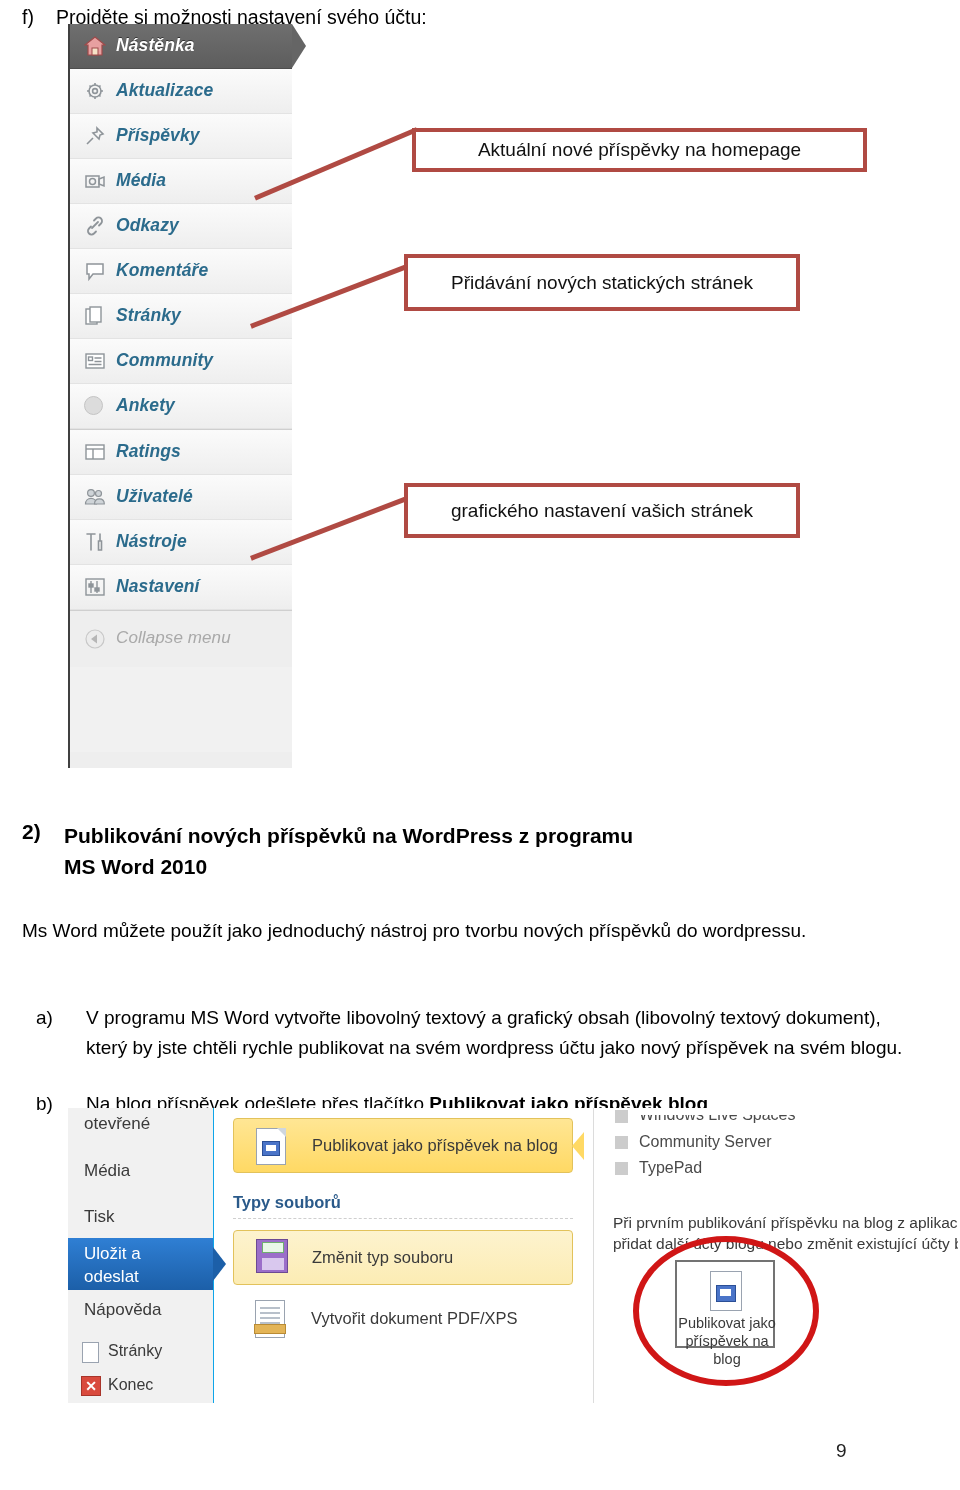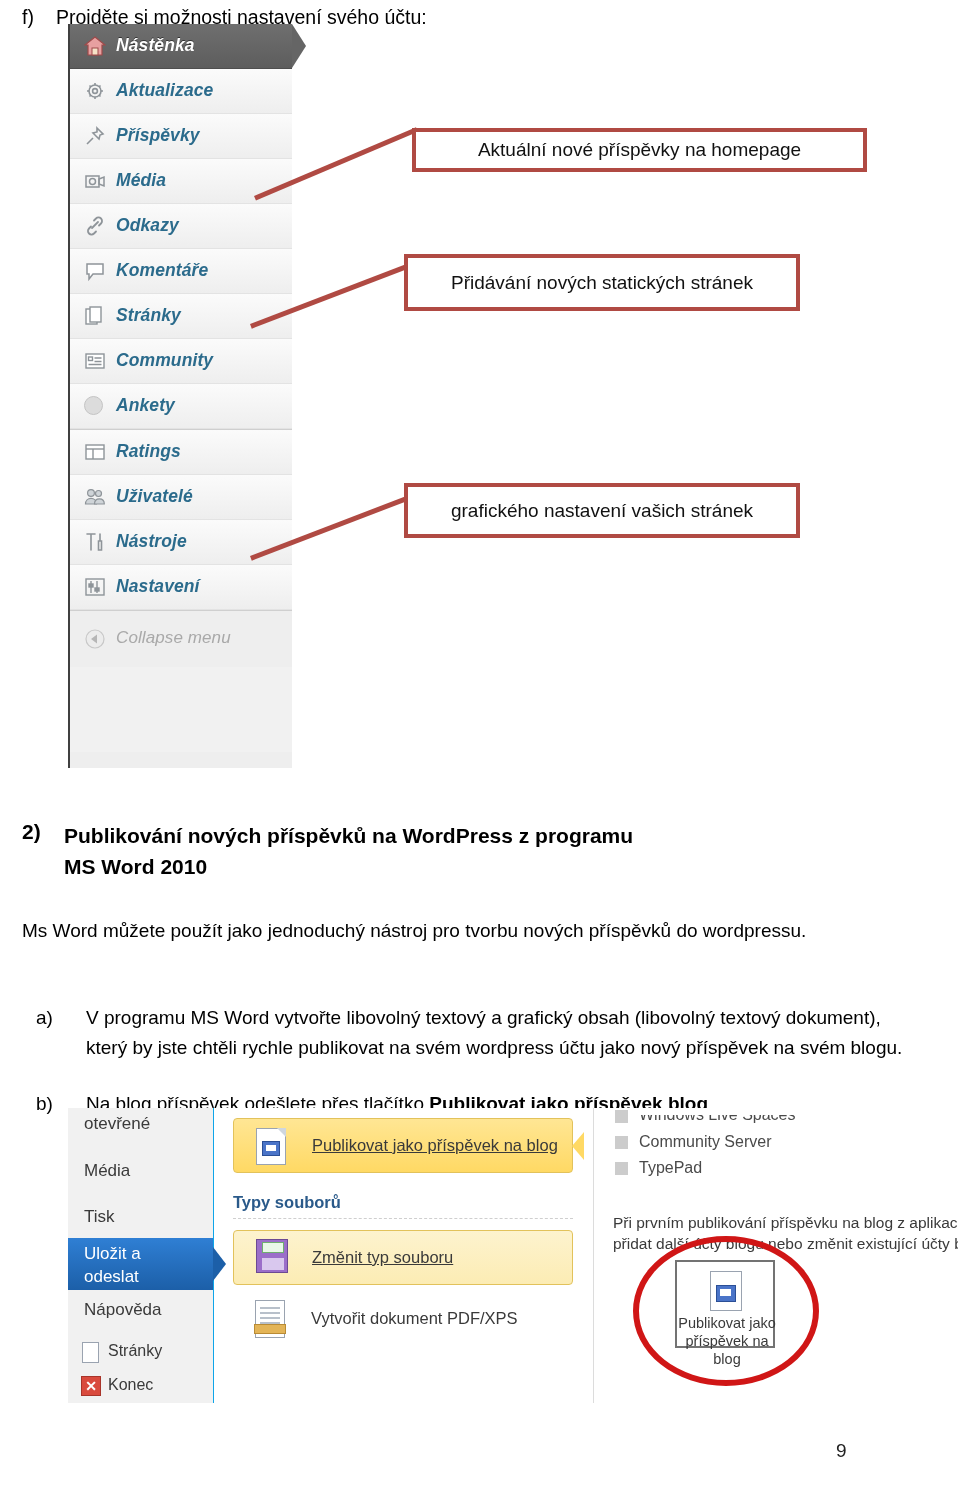--- a/index.html
+++ b/index.html
@@ -84,21 +84,21 @@
      border:1px solid #9aa3b0;box-sizing:border-box;}
   .w-ic-exit{position:absolute;left:13px;width:20px;height:20px;background:#d94a3d;
      border:1px solid #a8342a;box-sizing:border-box;color:#fff;font-size:14px;font-weight:bold;
      text-align:center;line-height:18px;}
 
   #w-mid{position:absolute;left:165px;top:0;width:355px;height:295px;}
   .tile{position:absolute;left:0;width:340px;height:55px;
      background:linear-gradient(#ffe694,#ffd964);border:1px solid #e2c25b;border-radius:4px;
      box-sizing:border-box;}
   .tile.pale{background:linear-gradient(#fdf3ce,#fcecb4);}
-  .tile .tl-lbl{position:absolute;left:78px;top:17px;font-size:16.5px;color:#3a3a3a;text-decoration:underline;}
+  .tile .tl-lbl{position:absolute;left:78px;top:17px;font-size:16.5px;color:#3a3a3a;}
   .tile .nub{position:absolute;right:-12px;top:13px;width:0;height:0;
      border-top:14px solid transparent;border-bottom:14px solid transparent;
      border-right:12px solid #ffd964;}
   .docicon{position:absolute;left:22px;top:9px;width:30px;height:37px;background:#fff;
      border:1px solid #9aa3b0;box-sizing:border-box;}
   .docicon:after{content:"";position:absolute;right:-1px;top:-1px;border-top:9px solid #cfd6de;
      border-left:9px solid transparent;}
   .docicon .blue{position:absolute;left:5px;top:12px;width:18px;height:15px;background:#4a74c8;
      border:1px solid #2b4f96;box-sizing:border-box;}
   .docicon .blue:after{content:"";position:absolute;left:3px;top:3px;width:10px;height:6px;background:#fff;}

